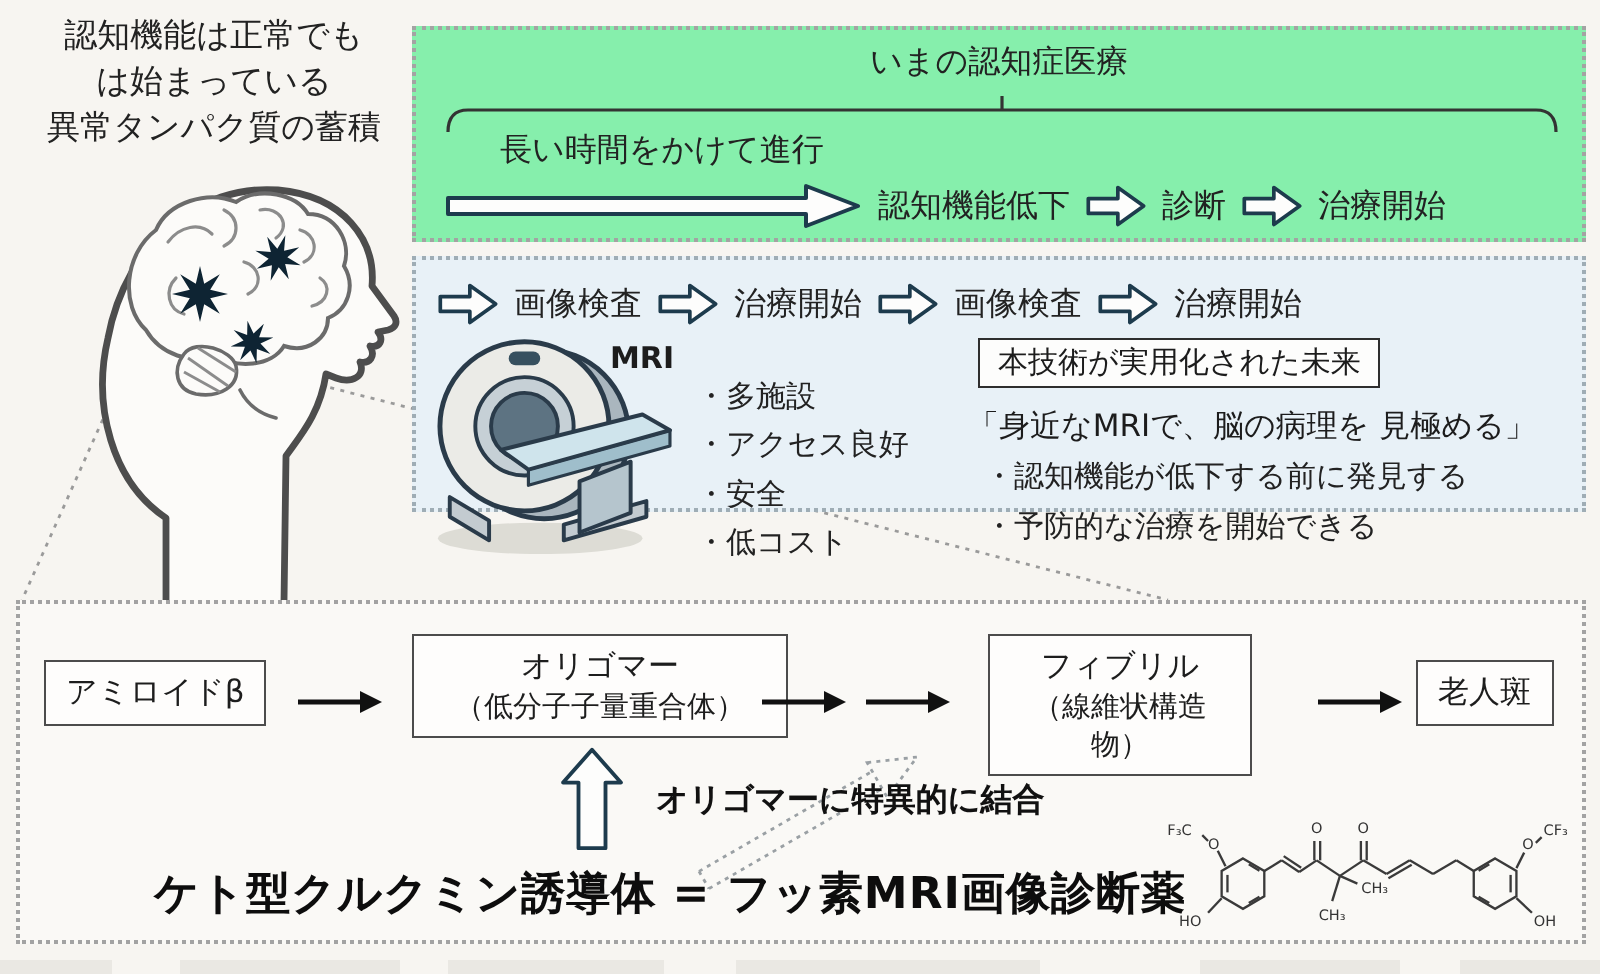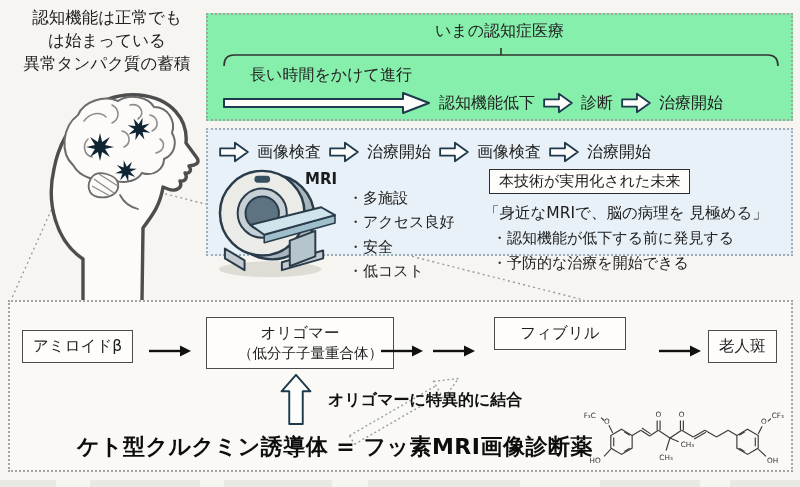--- a/index.html
+++ b/index.html
@@ -22,21 +22,21 @@
   
   .mri-label{position:absolute;left:97px;top:40px;font-size:15px;font-weight:600;color:#1c1c1c;}
   .mri-points{position:absolute;left:140px;top:56px;font-size:15px;line-height:1.62;color:#222;}
   .future-title{position:absolute;left:281px;top:39px;border:1.4px solid #2e2e2e;background:#fdfdfc;
                 padding:2px 9px;font-size:15px;color:#1c1c1c;}
   .future-quote{position:absolute;left:276px;top:73px;font-size:15.5px;color:#1c1c1c;}
   .future-points{position:absolute;left:284px;top:96px;font-size:15px;line-height:1.68;color:#222;}
   
   .node{position:absolute;box-sizing:border-box;border:1.6px solid #4c4c4c;background:#fefdfc;
         text-align:center;font-size:15.5px;color:#1d1d1d;padding:5px 10px;}
-  .node .sub{font-size:14.5px;text-align:right;}
+  .node .sub{font-size:14.5px;}
   .binding-note{position:absolute;left:318px;top:88px;font-size:16px;font-weight:bold;color:#111;}
   .headline{position:absolute;left:60px;top:130px;width:530px;text-align:center;
             font-size:22px;font-weight:bold;color:#0d0d0d;letter-spacing:.5px;}
   
   .crumb{position:absolute;top:480px;height:7px;background:#eae8e3;}
   svg text{font-family:"DejaVu Sans","Liberation Sans",sans-serif;}
 </style>
 </head>
 <body>
 
@@ -171,20 +171,21 @@
       <line x1="1" y1="7" x2="32" y2="7" stroke="#111" stroke-width="2.4"></line>
       <polygon points="32,1.5 43,7 32,12.5" fill="#111"></polygon>
     </svg>
     <svg class="abs" style="left:422px;top:42px;" width="44" height="14" viewBox="0 0 44 14">
       <line x1="1" y1="7" x2="32" y2="7" stroke="#111" stroke-width="2.4"></line>
       <polygon points="32,1.5 43,7 32,12.5" fill="#111"></polygon>
     </svg>
 
     <div class="node" style="left:484px;top:15px;width:132px;">
       <div>フィブリル</div>
+      <div class="sub">（線維状構造物）</div>
     </div>
 
     <svg class="abs" style="left:648px;top:42px;" width="44" height="14" viewBox="0 0 44 14">
       <line x1="1" y1="7" x2="32" y2="7" stroke="#111" stroke-width="2.4"></line>
       <polygon points="32,1.5 43,7 32,12.5" fill="#111"></polygon>
     </svg>
 
     <div class="node" style="left:698px;top:28px;">
       <span>老人斑</span>
     </div>

